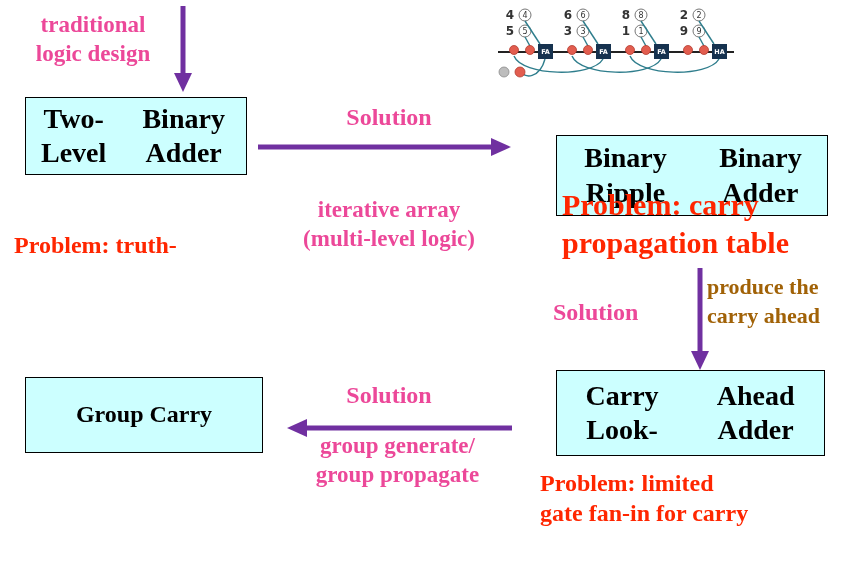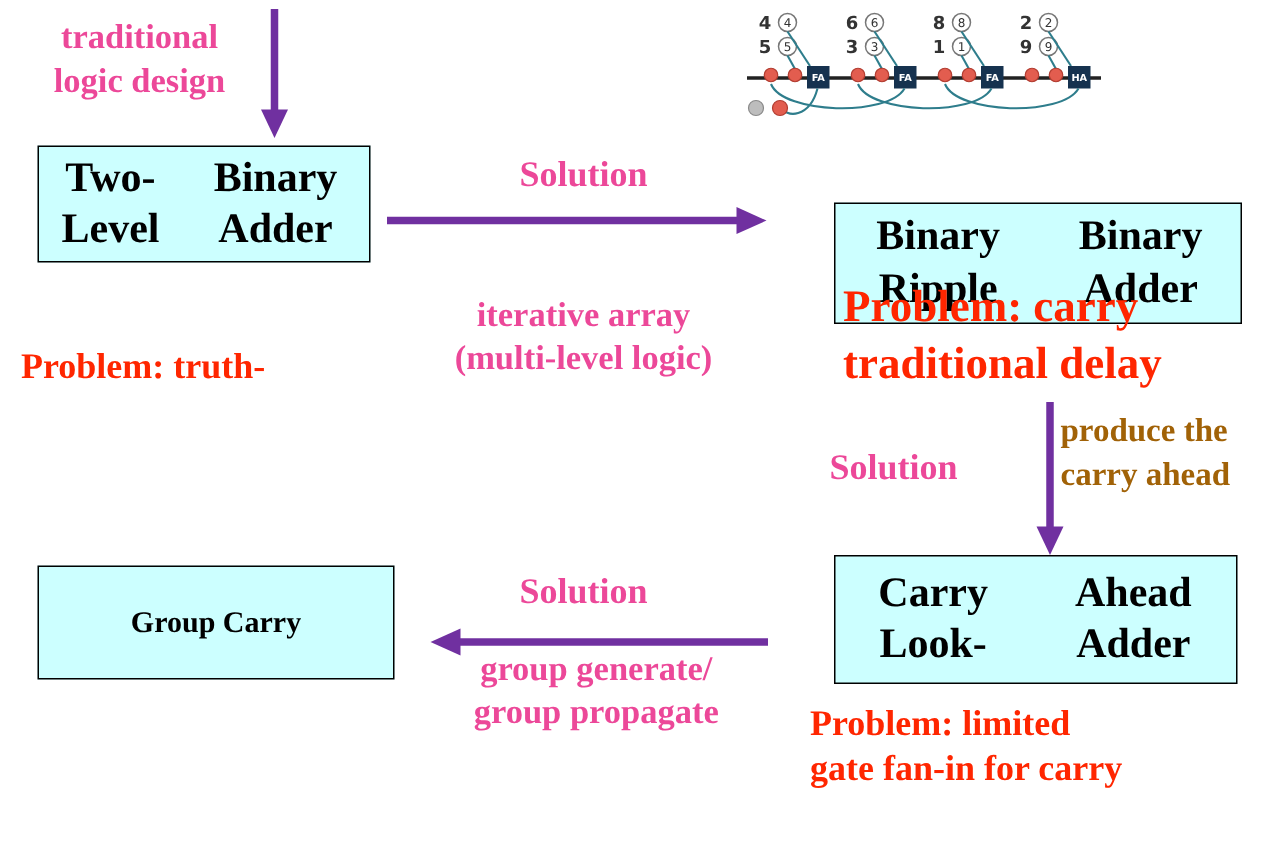--- a/index.html
+++ b/index.html
@@ -140,40 +140,40 @@
   <div class="box" style="left:556px; top:95px; width:272px; height:81px; font-size:28px;margin-top:40px;">
     <div>Binary Ripple</div>
     <div>Binary Adder</div>
   </div>
 
   <div class="box" style="left:556px; top:370px; width:269px; height:86px; font-size:28px;">
     <div>Carry Look-</div>
     <div>Ahead Adder</div>
   </div>
 
-  <div class="box" style="left:25px; top:377px; width:238px; height:76px; font-size:20px;">
+  <div class="box" style="left:25px; top:377px; width:238px; height:76px; font-size:24px;">
     <div>Group Carry</div>
   </div>
 
   <div class="lbl blue" style="left:324px; top:102px; width:130px; text-align:center; font-size:24px;">
     <div>Solution</div>
   </div>
 
   <div class="lbl blue" style="left:283px; top:151px; width:212px; text-align:center; font-size:23px;margin-top:44px;">
     <div>iterative array</div>
     <div>(multi-level logic)</div>
   </div>
 
   <div class="lbl red" style="left:14px; top:186px; font-size:24px;margin-top:44px;">
     <div>Problem:  truth-</div>
   </div>
 
   <div class="lbl red" style="left:562px; top:186px; font-size:30px;">
     <div>Problem:  carry</div>
-    <div>traditional delay</div>
+    <div>propagation table</div>
   </div>
 
   <div class="lbl blue" style="left:553px; top:297px; font-size:24px;">
     <div>Solution</div>
   </div>
 
   <div class="lbl black" style="left:707px; top:272px; font-size:22px; line-height:1.32;">
     <div>produce the</div>
     <div>carry ahead</div>
   </div>

